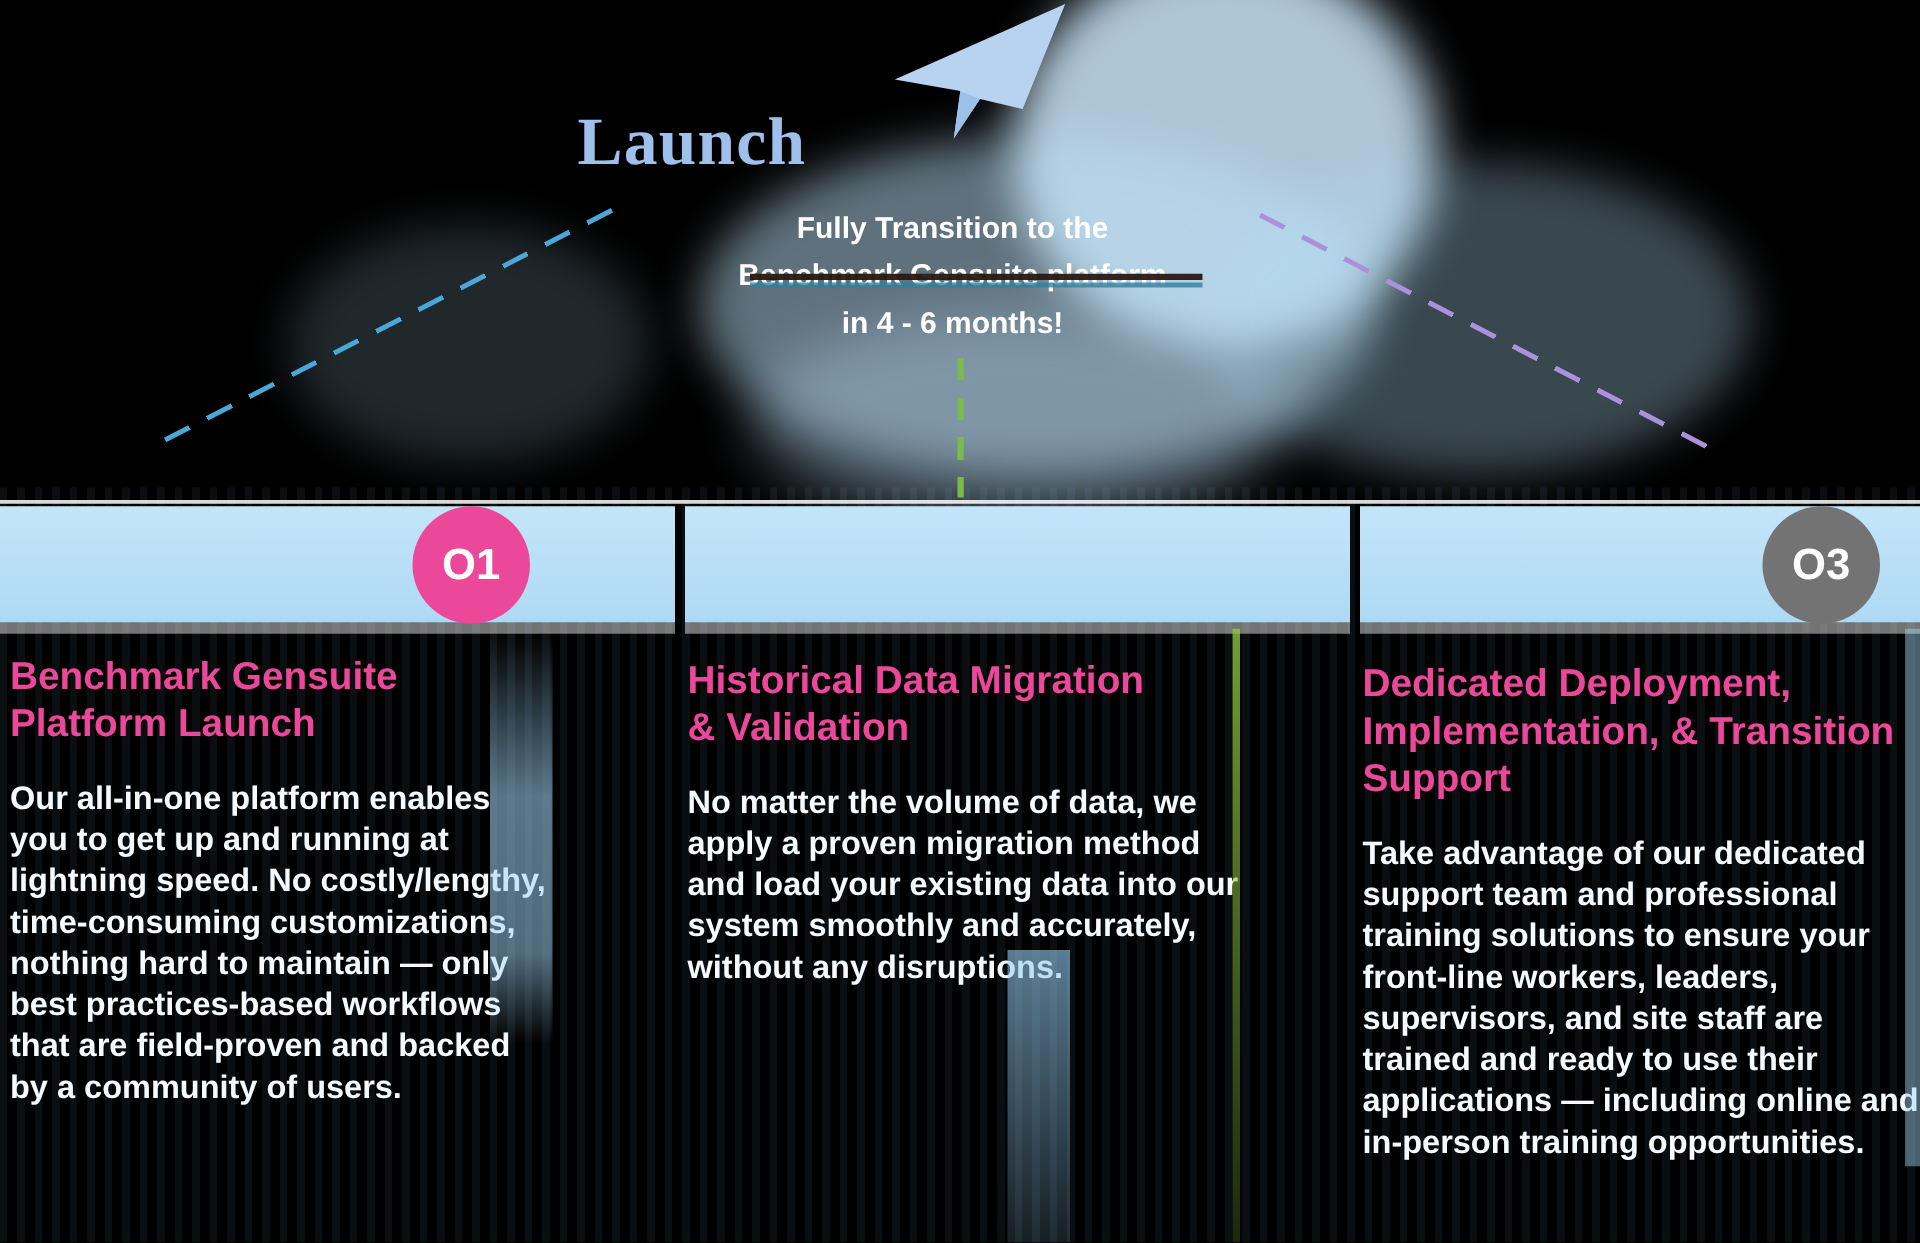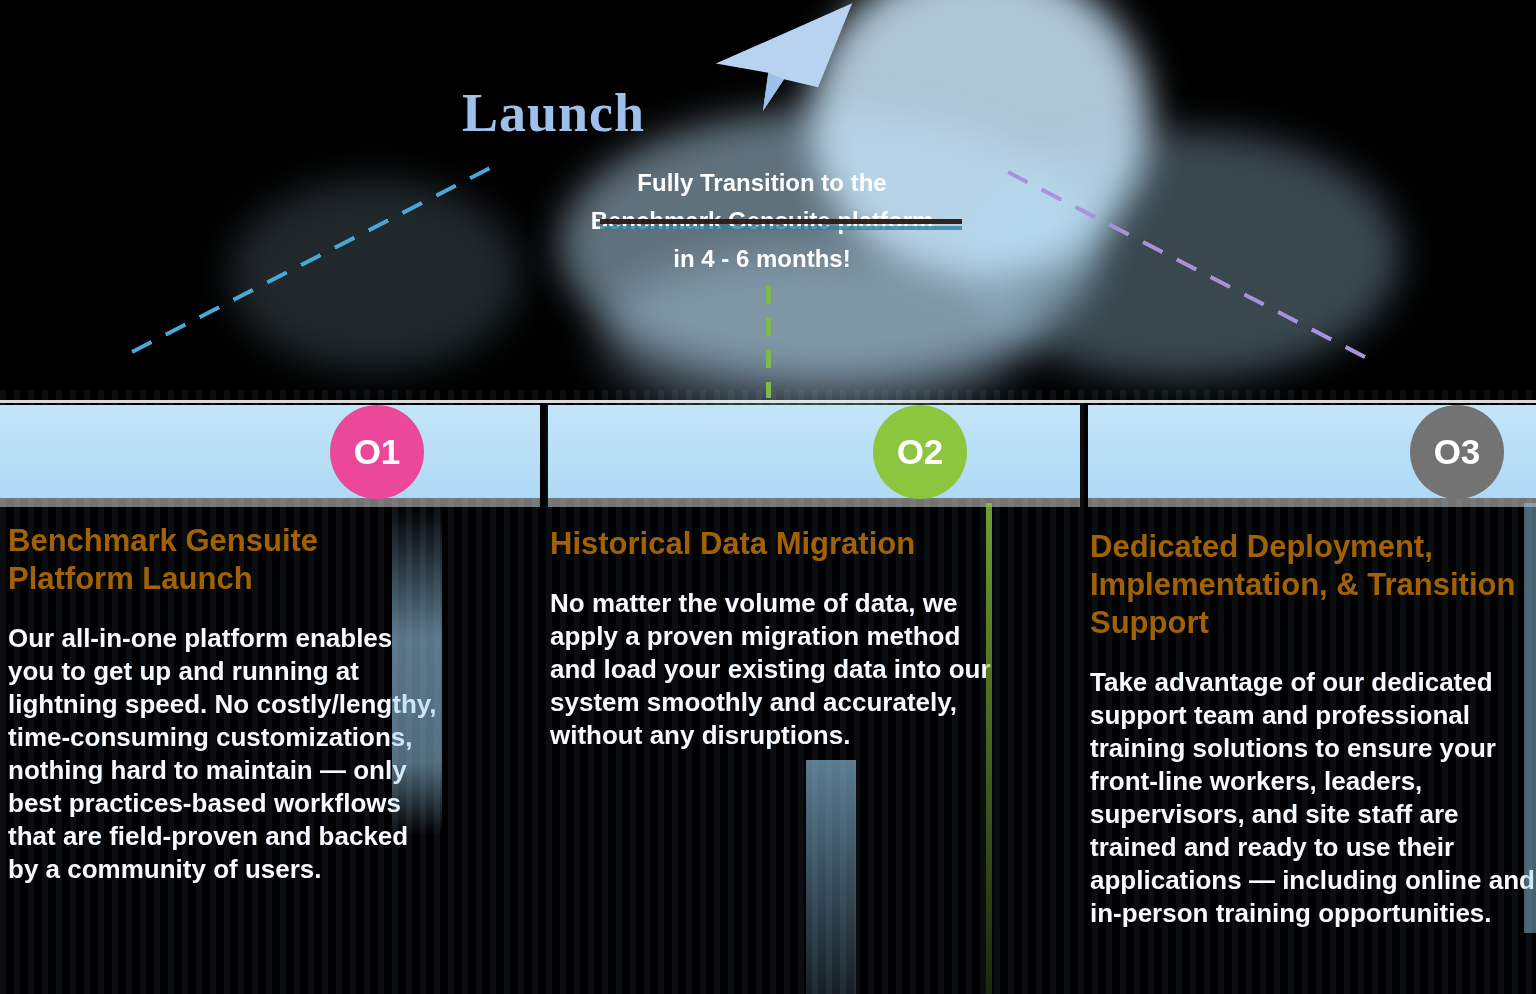--- a/index.html
+++ b/index.html
@@ -51,21 +51,21 @@
     display:flex;align-items:center;justify-content:center;
     font-size:35px;font-weight:bold;color:#ffffff;}
   .badge1{left:330px;background:#ec4899;}
   .badge2{left:873px;background:#8cc63f;}
   .badge3{left:1410px;background:#737373;}
   
   .col{position:absolute;}
   .col1{left:8px;top:522px;width:434px;}
   .col2{left:550px;top:525px;width:448px;}
   .col3{left:1090px;top:528px;width:448px;}
-  .col h2{margin:0 0 24px 0;font-size:31px;line-height:38px;font-weight:bold;color:#a16207;}
+  .col h2{margin:0 0 24px 0;font-size:31px;line-height:38px;font-weight:bold;color:#ec4899;}
   .col h2 span{display:block;}
   .col p{margin:0;font-size:26px;line-height:33px;font-weight:bold;color:#f5faff;}
   
   .band{position:absolute;pointer-events:none;}
   .band1{left:392px;top:505px;width:50px;height:330px;
     background:linear-gradient(180deg,rgba(160,212,244,0) 0%,rgba(160,212,244,0.55) 40%,rgba(160,212,244,0.5) 78%,rgba(160,212,244,0) 100%);}
   .band2{left:806px;top:760px;width:50px;height:234px;
     background:linear-gradient(180deg,rgba(150,205,242,0.6),rgba(150,205,242,0.15));}
   .band-green{left:986px;top:503px;width:6px;height:491px;
     background:linear-gradient(180deg,rgba(141,198,63,0.8),rgba(141,198,63,0.2));}
@@ -99,35 +99,35 @@
 
   <div class="dash dash-left"></div>
   <div class="dash dash-right"></div>
   <div class="abs dash-center"></div>
 
   <div class="abs topline"></div>
   <div class="bar bar1"></div>
   <div class="bar bar2"></div>
   <div class="bar bar3"></div>
   <div class="badge badge1">O1</div>
-  <div class="badge badge2">O2</div>
   <div class="badge badge3">O3</div>
 
   <section class="col col1">
     <h2>
       <span>Benchmark Gensuite</span>
       <span>Platform Launch</span>
       <span></span>
     </h2>
     <p>Our all-in-one platform enables you to get up and running at lightning speed. No costly/lengthy, time-consuming customizations, nothing hard to maintain — only best practices-based workflows that are field-proven and backed by a community of users.</p>
   </section>
 
   <section class="col col2">
     <h2>
       <span>Historical Data Migration</span>
+      <span>&amp; Validation</span>
       <span></span>
     </h2>
     <p>No matter the volume of data, we apply a proven migration method and load your existing data into our system smoothly and accurately, without any disruptions.</p>
   </section>
 
   <section class="col col3">
     <h2>
       <span>Dedicated Deployment,</span>
       <span>Implementation, &amp; Transition</span>
       <span>Support</span>

